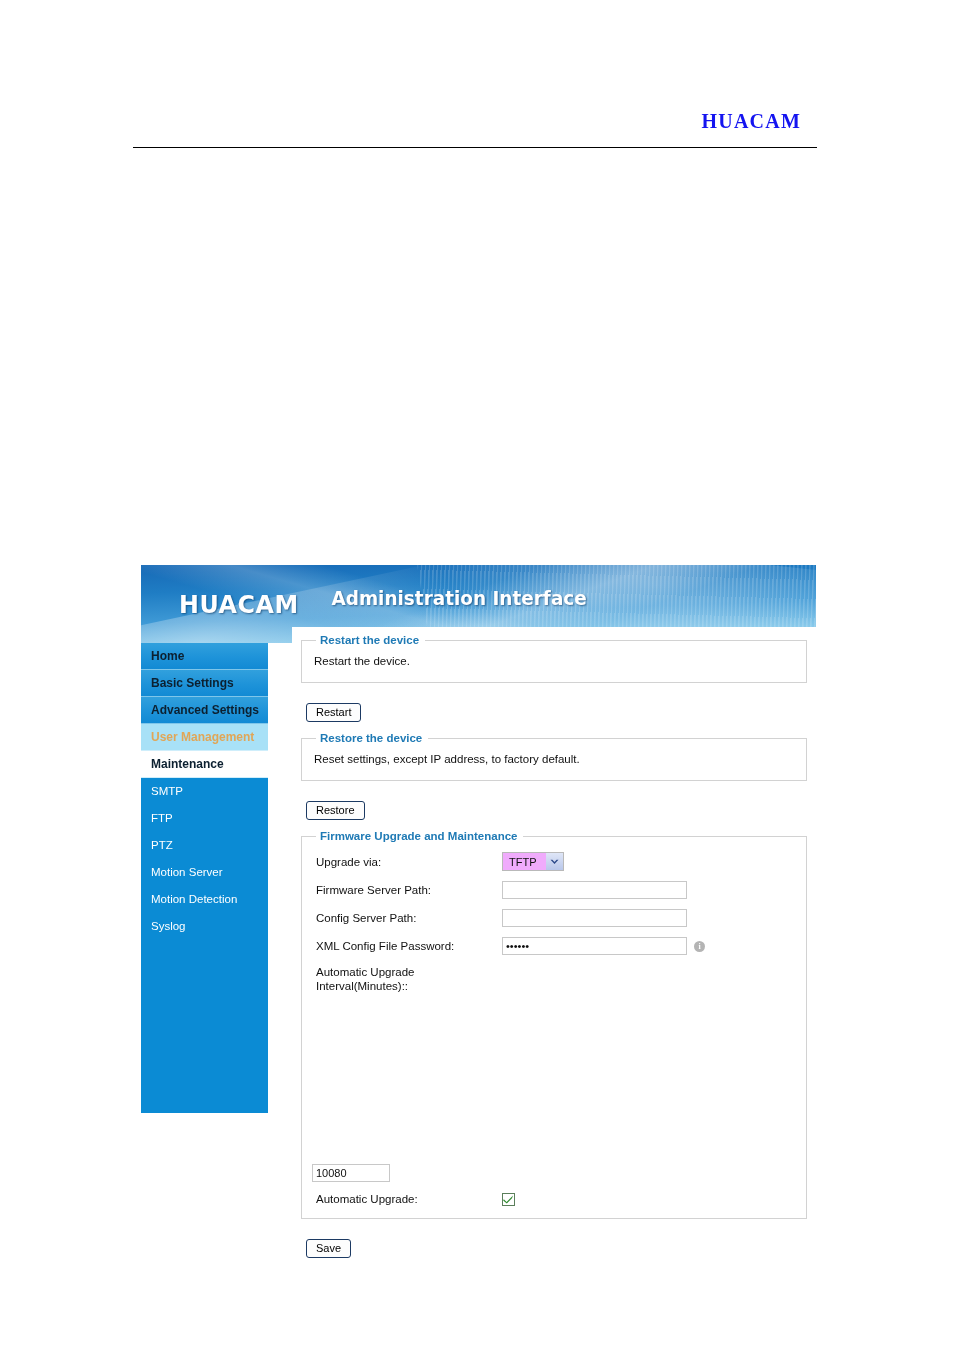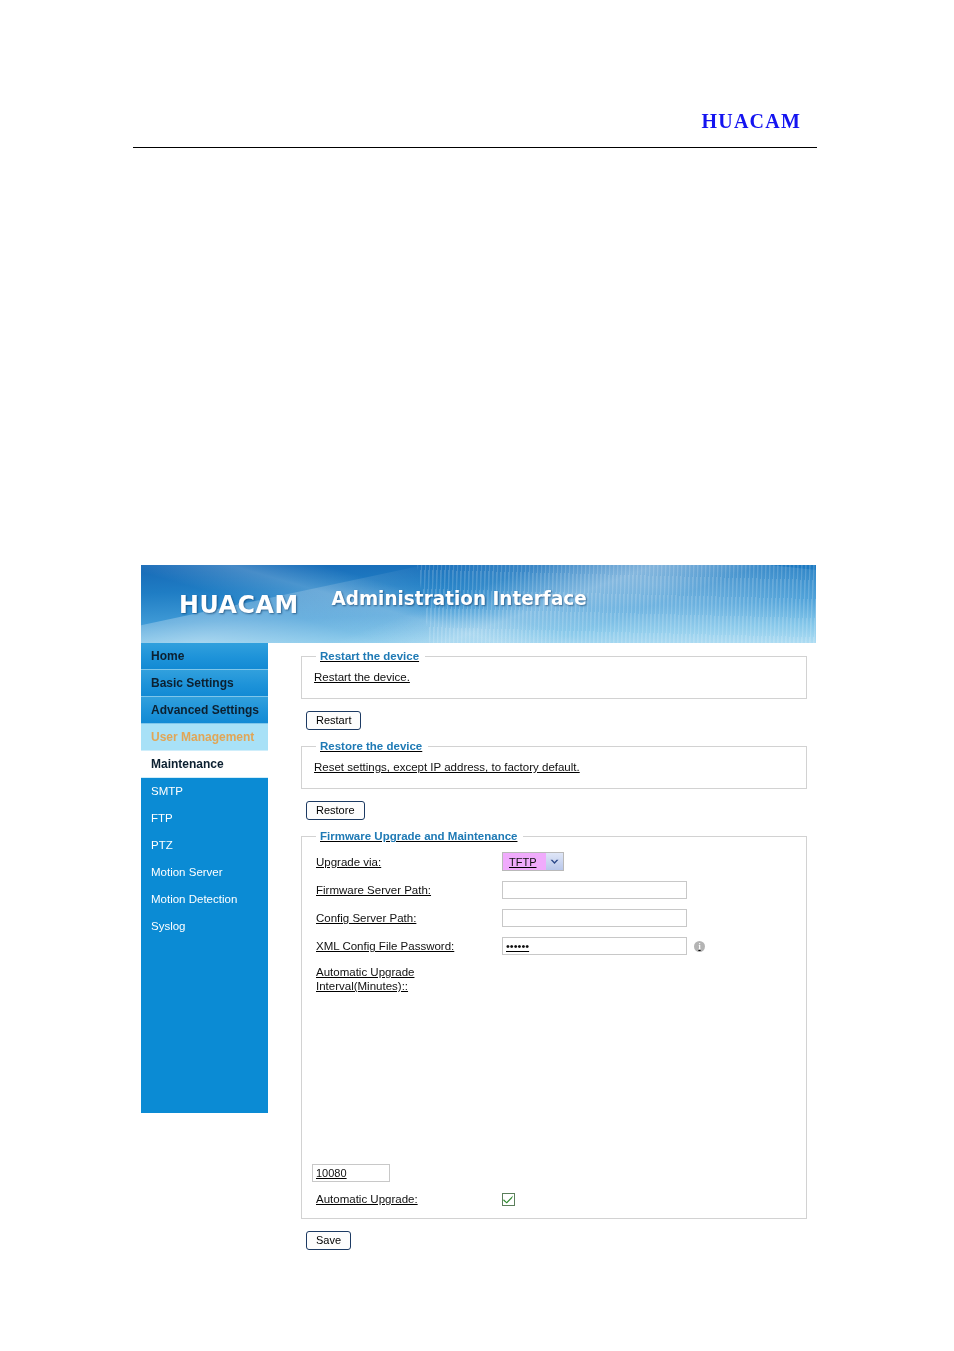--- a/index.html
+++ b/index.html
@@ -159,27 +159,26 @@
     padding-left: 10px;
     color: #ffffff;
     font-size: 11.5px;
     background: #0b8bd4;
   }
 
   
   #content {
     position: absolute;
     left: 151px;
-    top: 78px;
+    top: 62px;
     width: 524px;
     height: 470px;
     background: #ffffff;
     box-sizing: border-box;
     padding: 7px 9px 0 9px;
-    text-decoration: underline;
   }
 
   .fs {
     border: 1px solid #d2d2d2;
     margin: 0 0 0 0;
     padding: 0 10px 8px 10px;
     box-sizing: border-box;
   }
   .fs > legend {
     color: #1f7ab5;
@@ -195,21 +194,21 @@
   }
 
   .act-btn {
     font-family: "Liberation Sans", sans-serif;
     font-size: 11px;
     color: #000000;
     background: #fdfdfd;
     border: 1px solid #1c3a63;
     border-radius: 3px;
     padding: 2px 9px 3px 9px;
-    margin: 12px 0 10px 5px;
+    margin: 20px 0 10px 5px;
     cursor: pointer;
     line-height: 1.1;
   }
 
   
   .frm { margin-top: 10px; }
   .row {
     display: flex;
     align-items: center;
     margin-bottom: 10px;

